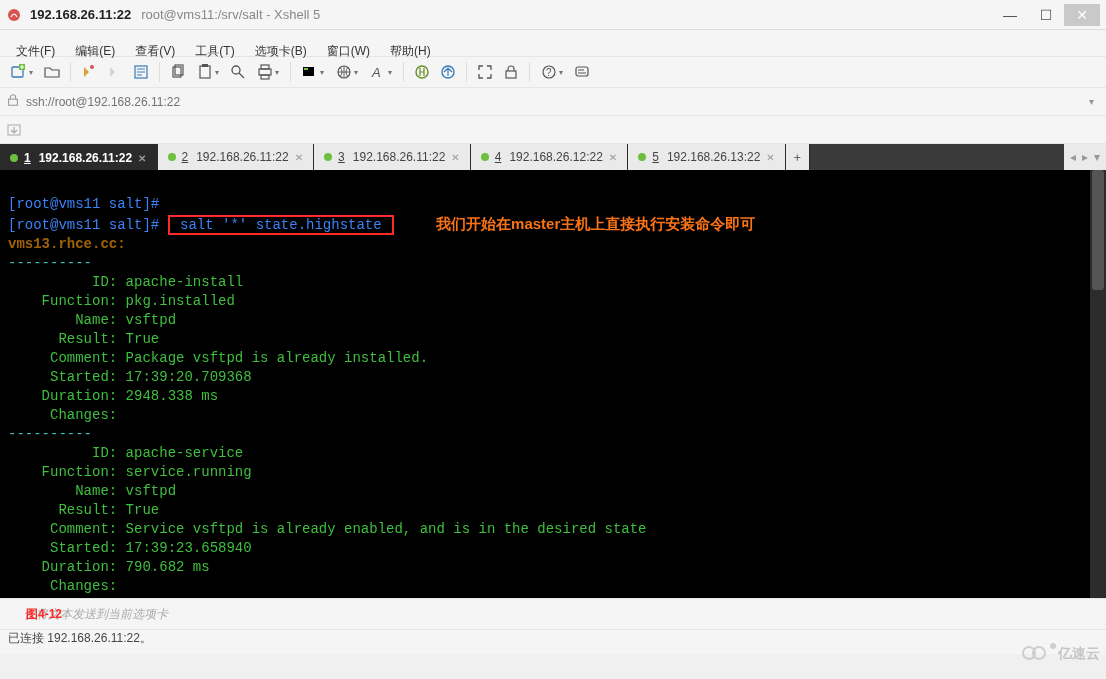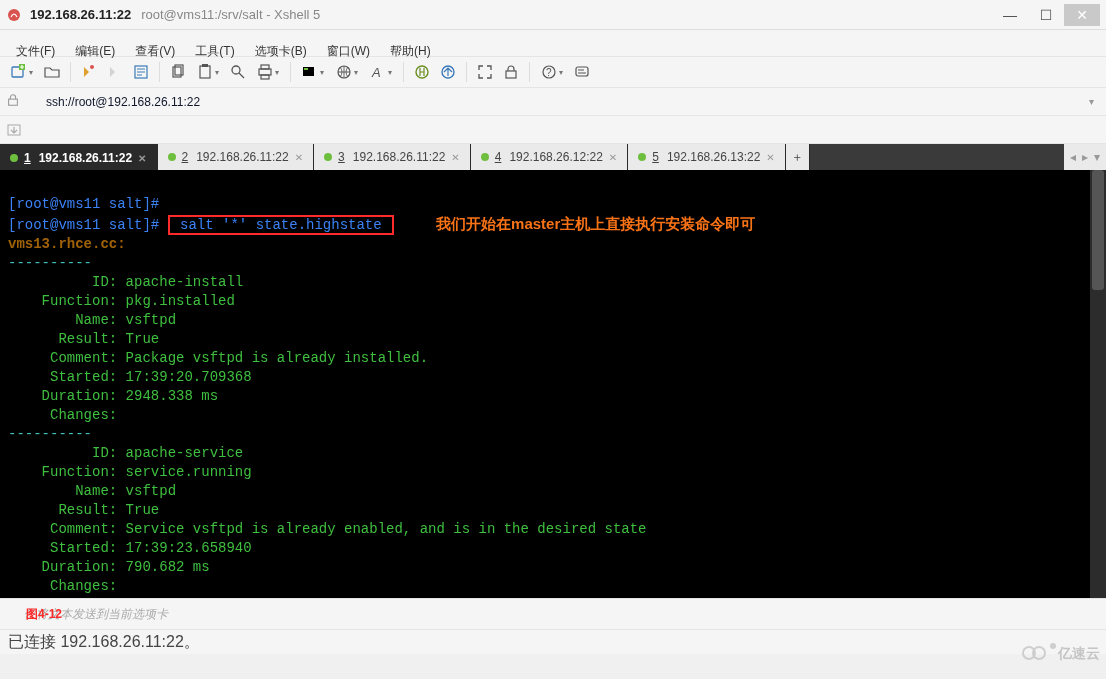--- a/index.html
+++ b/index.html
@@ -100,21 +100,21 @@
   .urlbar {
     height: 28px;
     display: flex;
     align-items: center;
     padding: 0 6px;
     background: #f5f5f5;
     border-bottom: 1px solid #e5e5e5;
     gap: 6px;
   }
   .urlbar .lock { color: #888; }
-  .urlbar .url { flex: 1; color: #0f172a; margin-left: 20px; }
+  .urlbar .url { flex: 1; color: #737373; }
   .urlbar .caretdown { color: #999; font-size: 10px; padding: 0 6px; }
   
   .hintbar {
     height: 28px;
     display: flex;
     align-items: center;
     padding: 0 6px;
     gap: 8px;
     background: #f5f5f5;
     border-bottom: 1px solid #e5e5e5;
@@ -228,26 +228,25 @@
     color: #ff2a2a;
     font-weight: bold;
     font-style: normal;
     position: absolute;
     left: 26px;
   }
   
   .statusbar {
     height: 24px;
     display: flex;
-    align-items: center;
     padding: 0 8px;
     gap: 8px;
     background: #f5f5f5;
     color: #444;
-    font-size: 16px;
+    font-size: 12px;
   }
   .statusbar .right { margin-left: auto; display: flex; gap: 14px; align-items: center; }
   .statusbar .arrows span { color: #888; cursor: pointer; margin: 0 2px; }
   
   .watermark {
     position: absolute;
     right: 6px;
     bottom: 16px;
     display: flex;
     align-items: center;

